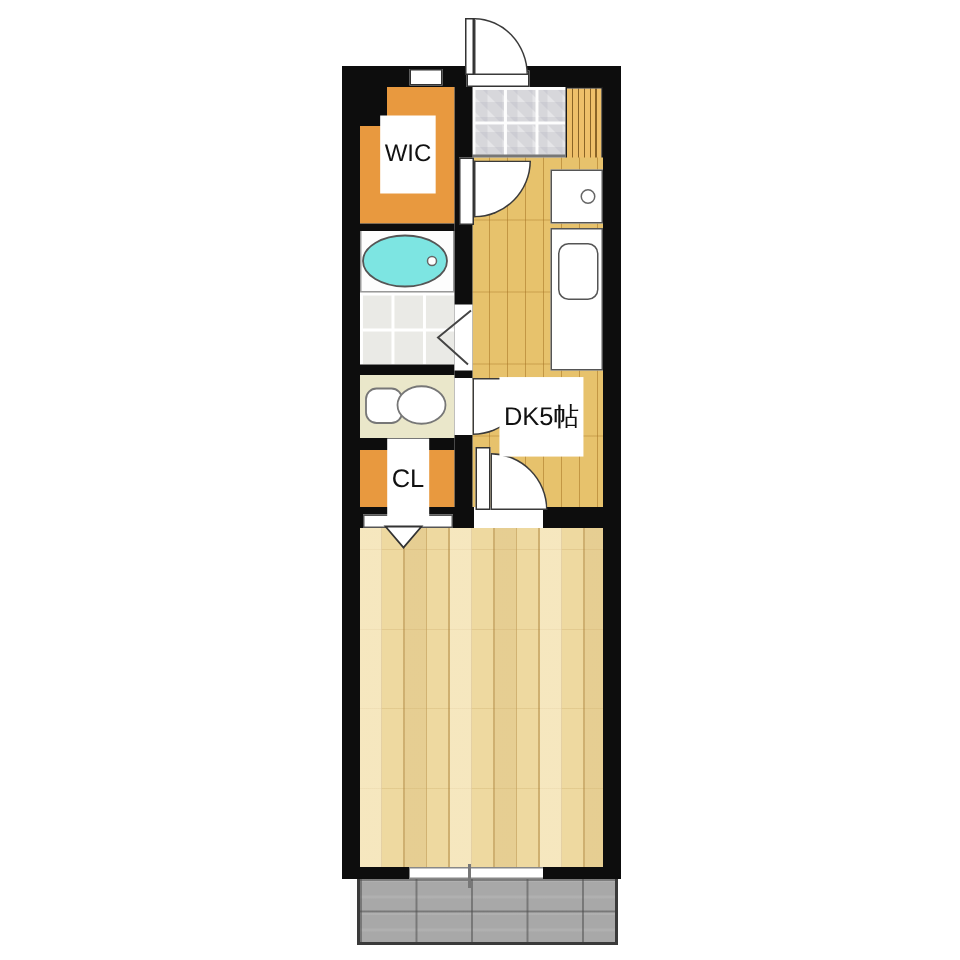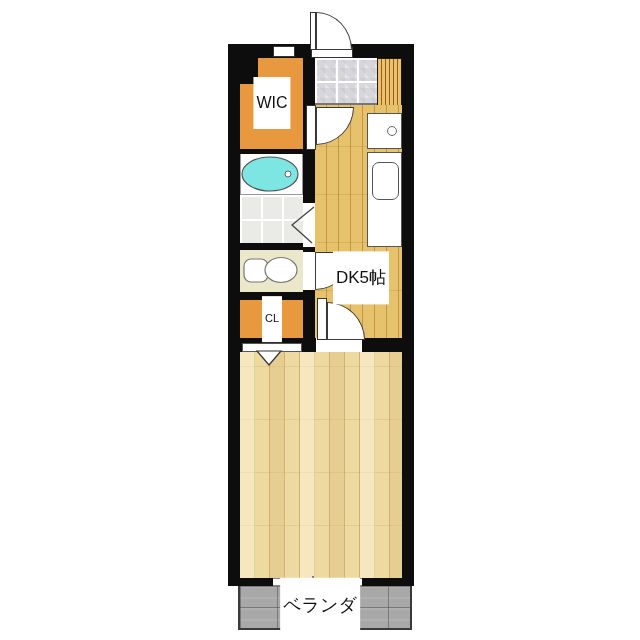--- a/index.html
+++ b/index.html
@@ -117,17 +117,16 @@
 
   <div class="leaf" style="left:242px;top:343px;width:60px;height:9px;border-color:#555;"></div>
   <svg style="left:254px;top:351px;" width="30" height="16" viewBox="0 0 30 16">
     <polygon points="3,0 27,0 15,14" fill="#fff" stroke="#333" stroke-width="1.2"></polygon>
   </svg>
 
   <div class="abs" style="left:273px;top:578px;width:89px;height:8px;background:#fff;border-top:1px solid #888;border-bottom:1px solid #888;box-sizing:border-box;"></div>
   <div class="abs" style="left:312px;top:576px;width:2px;height:16px;background:#777;"></div>
 
   <div class="lbl" style="left:272px;top:103px;">WIC</div>
-  <div class="lbl" style="left:272px;top:319px;font-size:11px;">CL</div>
+  <div class="lbl" style="left:272px;top:319px;font-size:17px;">CL</div>
   <div class="lbl" style="left:361px;top:278px;font-size:17px;">DK5帖</div>
-  <div class="lbl" style="left:320px;top:605px;font-size:18px;">ベランダ</div>
 
 </div>
 
 </body></html>

